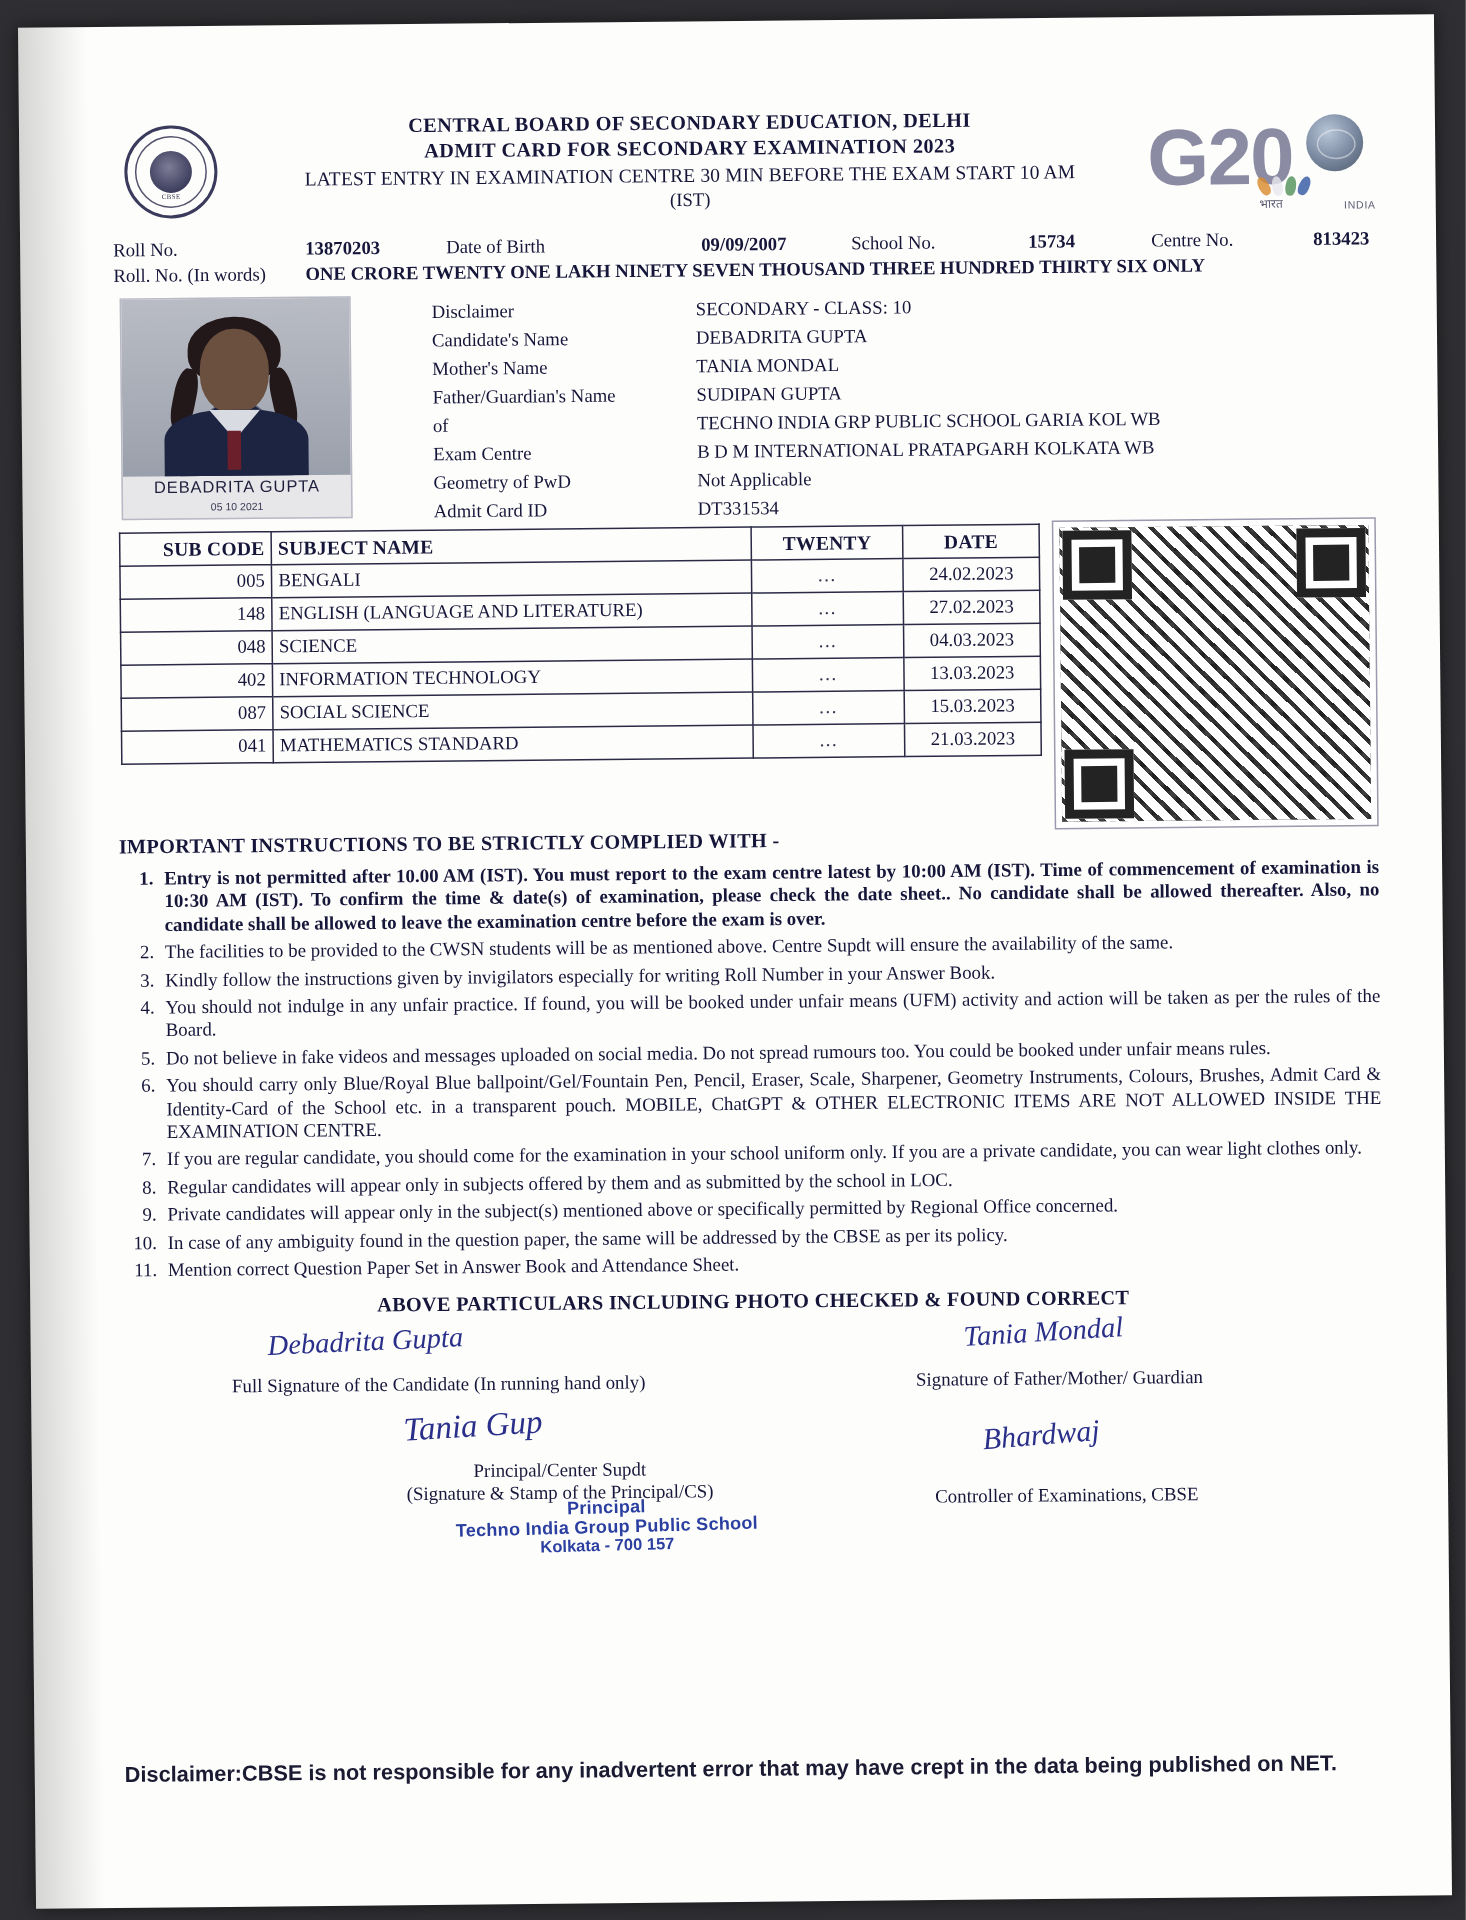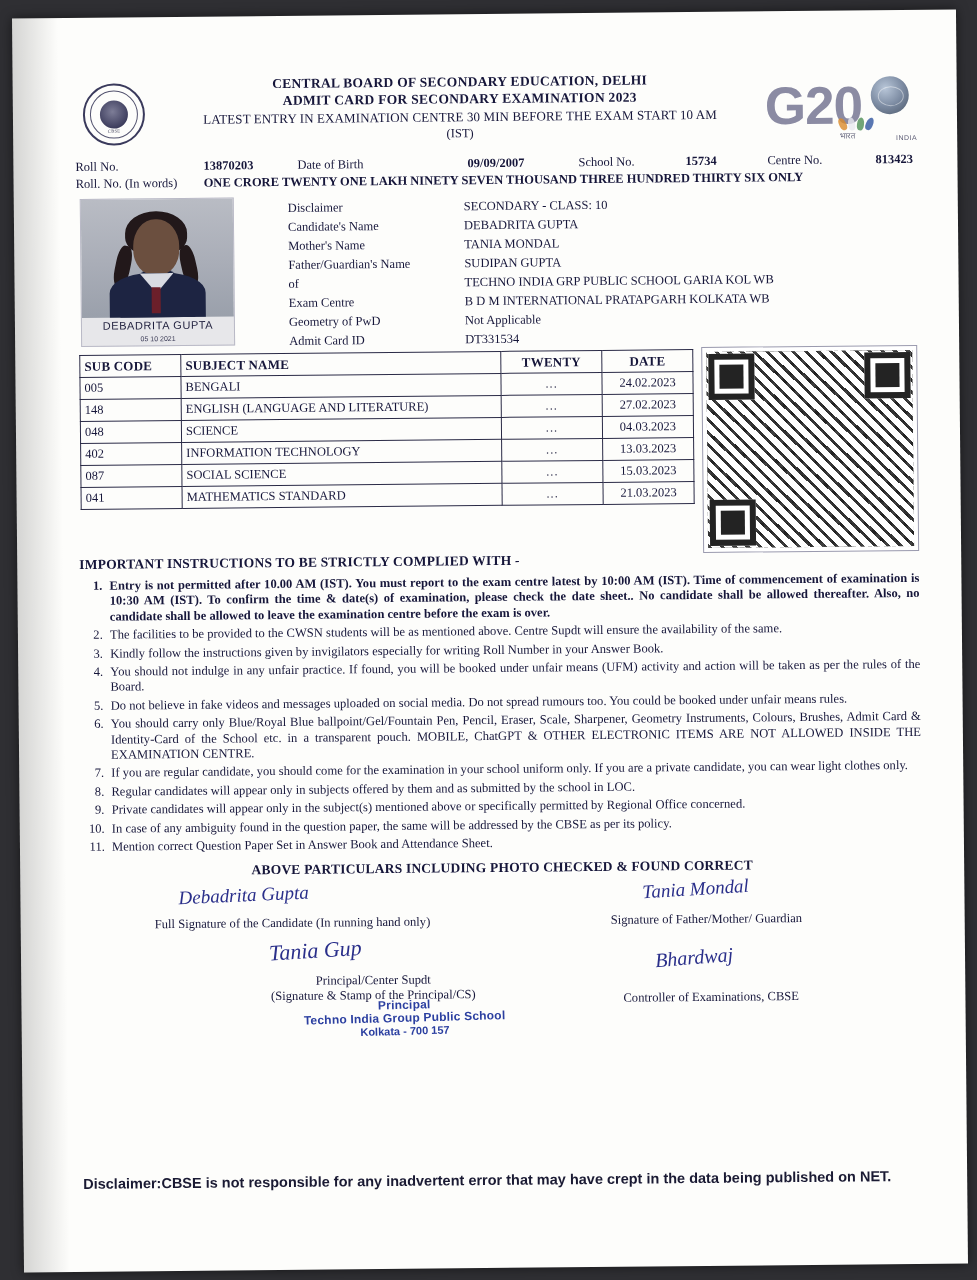--- a/index.html
+++ b/index.html
@@ -298,21 +298,21 @@
   table.subj th, table.subj td {
     border: 1px solid #2a2a46;
     padding: 1px 4px;
     height: 19px;
   }
   table.subj th {
     font-weight: bold;
     font-size: 13px;
     letter-spacing: .2px;
   }
-  .c-code { width: 92px; text-align: left; }
+  .c-code { width: 92px; text-align: right; }
   .c-name { text-align: left; padding-left: 6px; }
   .c-med  { width: 92px; text-align: center; }
   .c-date { width: 82px; text-align: center; }
   .dots { letter-spacing: 1px; color: #33334f; }
 
   .qr-box {
     position: absolute;
     right: 0; top: -2px;
     width: 206px; height: 196px;
     border: 1px solid #9a9aae;
@@ -503,21 +503,21 @@
         <div class="hindi">भारत</div>
         <div class="ind">INDIA</div>
       </div>
     </div>
 
     <div class="rollrow">
       <span class="abs" style="left:0;">Roll No.</span>
       <span class="abs bold" style="left:128px;">13870203</span>
       <span class="abs" style="left:222px;">Date of Birth</span>
       <span class="abs bold" style="left:392px;">09/09/2007</span>
-      <span class="abs" style="left:503px;">School No.</span>
+      <span class="abs" style="left:492px;">School No.</span>
       <span class="abs bold" style="left:610px;">15734</span>
       <span class="abs" style="left:692px;">Centre No.</span>
       <span class="abs bold" style="left:800px;">813423</span>
     </div>
     <div class="rollrow2">
       <span class="abs" style="left:0;">Roll. No. (In words)</span>
       <span class="abs bold" style="left:128px;">ONE CRORE TWENTY ONE LAKH NINETY SEVEN THOUSAND THREE HUNDRED THIRTY SIX ONLY</span>
     </div>
 
     <div class="midsec">

